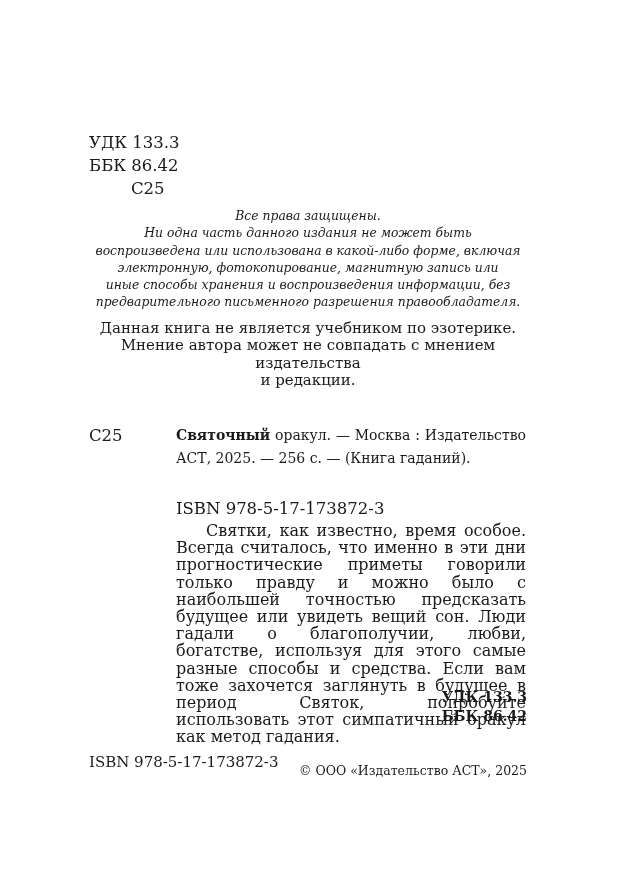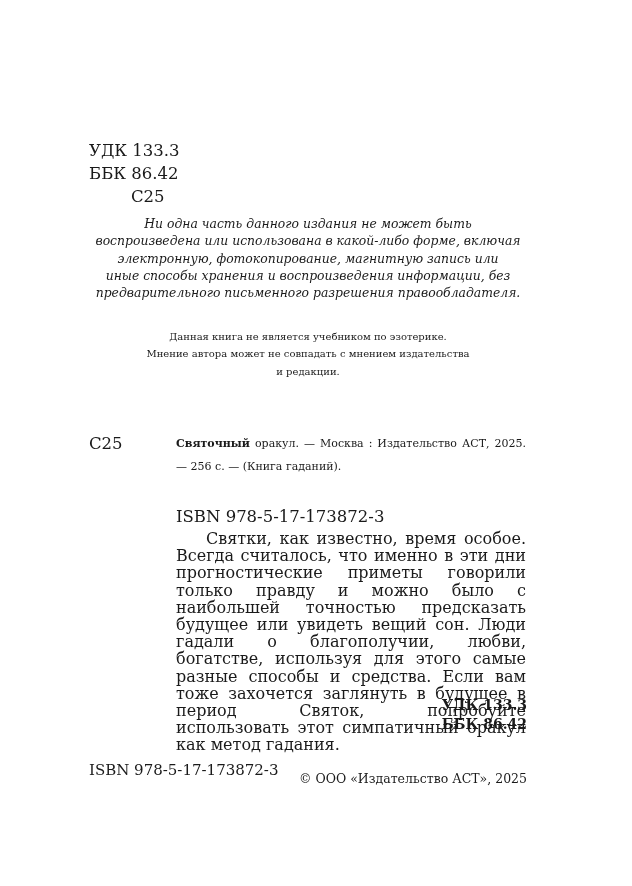--- a/index.html
+++ b/index.html
@@ -1,36 +1,36 @@
 <!DOCTYPE html>
 <html><head>
 <meta charset="utf-8">
 <style>
   html, body { margin: 0; padding: 0; background: #ffffff; }
   body {
     width: 632px; height: 886px; position: relative; overflow: hidden;
     font-family: "DejaVu Serif", "Liberation Serif", serif;
     color: #1a1a1a;
   }
-  .abs { position: absolute; margin-top: 8px; }
+  .abs { position: absolute; }
   .codes { left: 89px; top: 131px; font-size: 16.5px; line-height: 23px; }
   .codes .c25 { padding-left: 42px; }
   .rights {
     left: 89px; width: 438px; top: 207px;
     font-style: italic; font-size: 12.4px; line-height: 17.3px; text-align: center;
   }
   .notice {
     left: 89px; width: 438px; top: 320px;
-    font-size: 10px; line-height: 17.3px; text-align: center;
+    font-size: 15px; line-height: 17.3px; text-align: center;
   }
   .notice .bold { font-weight: bold; }
   .card-code { left: 89px; top: 424px; font-size: 16.5px; line-height: 23px; }
   .card-entry {
     left: 176px; width: 350px; top: 424px;
-    font-size: 11px; line-height: 23px; text-align: justify;
+    font-size: 14px; line-height: 23px; text-align: justify;
   }
   .card-entry b { font-weight: bold; }
   .isbn-inline { left: 176px; top: 497px; font-size: 16.5px; line-height: 23px; padding-left: 0; }
   .abstract {
     left: 176px; width: 350px; top: 522px;
     font-size: 16px; line-height: 17.2px; text-align: justify; text-indent: 30px;
   }
   .codes-right {
     right: 105px; top: 688px; font-size: 14px; line-height: 19px;
     font-weight: bold; text-align: right;
@@ -41,20 +41,21 @@
 </head>
 <body>
 
 <div class="abs codes">
   <div>УДК 133.3</div>
   <div>ББК 86.42</div>
   <div class="c25">С25</div>
 </div>
 
 <div class="abs rights">
+  <div>Все права защищены.</div>
   <div>Ни одна часть данного издания не может быть</div>
   <div>воспроизведена или использована в какой-либо форме, включая</div>
   <div>электронную, фотокопирование, магнитную запись или</div>
   <div>иные способы хранения и воспроизведения информации, без</div>
   <div>предварительного письменного разрешения правообладателя.</div>
 </div>
 
 <div class="abs notice">
   <div>Данная книга не является учебником по эзотерике.</div>
   <div>Мнение автора может не совпадать с мнением издательства</div>

